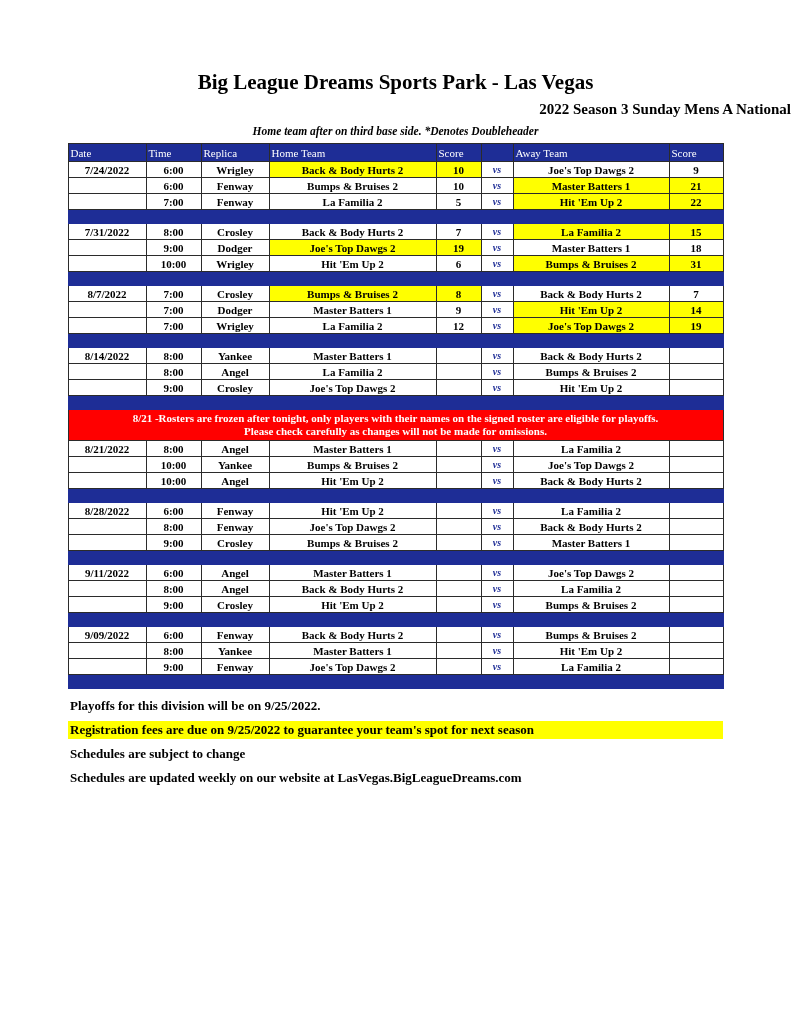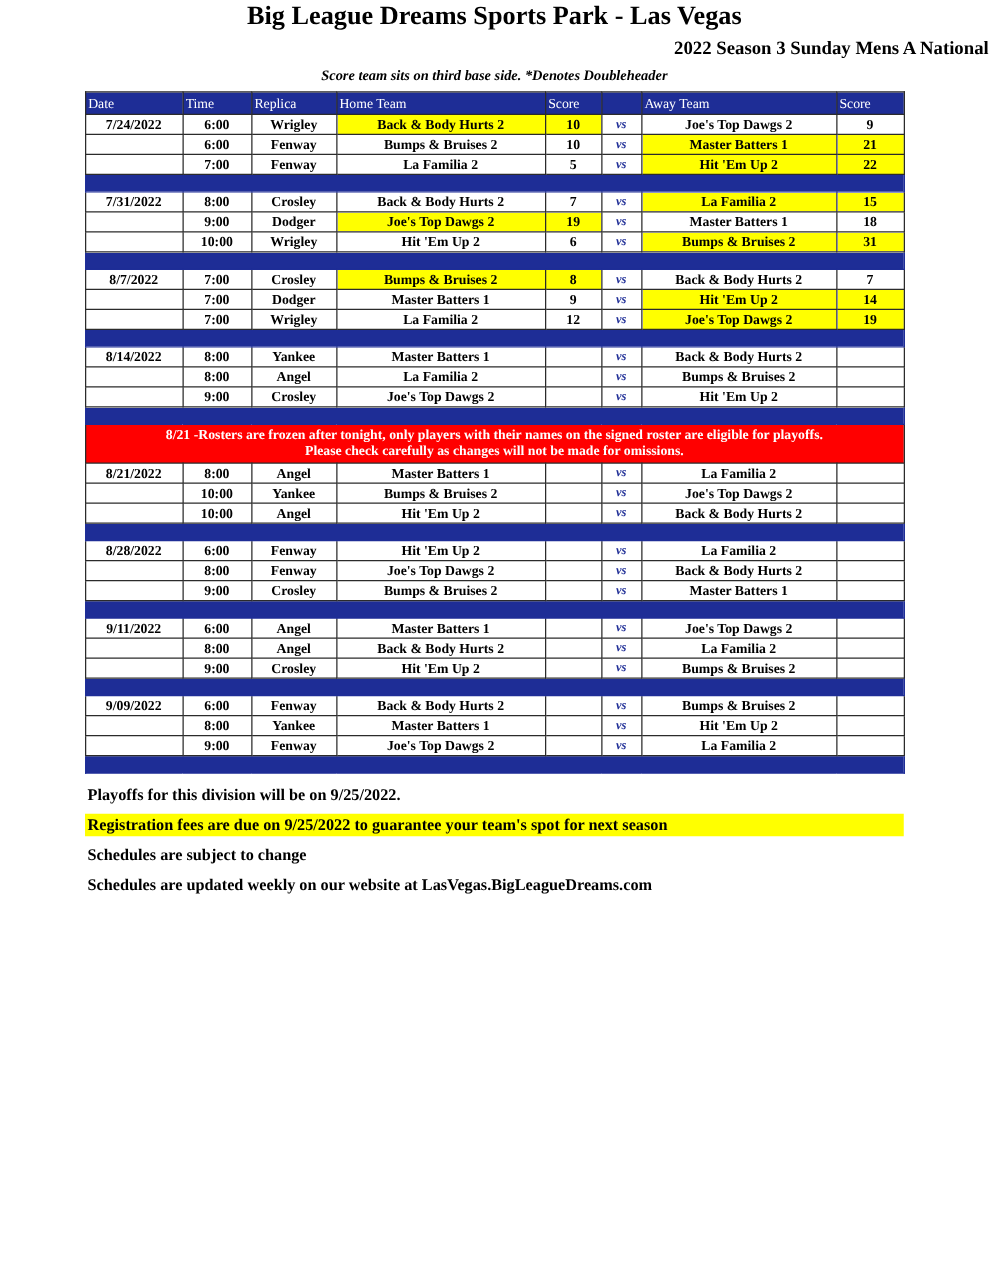--- a/index.html
+++ b/index.html
@@ -6,20 +6,21 @@
     --navy:#1e2d96;
     --red:#ff0000;
     --yellow:#ffff00;
     --grid:#2b2b2b;
   }
   html,body{margin:0;padding:0;background:#ffffff;}
   .page{
     width:791px;
     height:1024px;
     box-sizing:border-box;
+    padding-top:70px;
     font-family:"Liberation Serif", serif;
     background:#ffffff;
     overflow:hidden;
   }
   .title{
     text-align:center;
     font-size:21px;
     font-weight:bold;
     margin:0;
     color:#000;
@@ -106,21 +107,21 @@
   .footer-line.hl-line{
     background:var(--yellow);
   }
 </style>
 </head>
 <body>
 
 <div class="page">
   <h1 class="title">Big League Dreams Sports Park - Las Vegas</h1>
   <h2 class="subtitle">2022 Season 3 Sunday Mens A National</h2>
-  <div class="note">Score team sits on third base side.  *Denotes Doubleheader</div>
+  <div class="note">Home team after on third base side.  *Denotes Doubleheader</div>
 
   <table class="sched">
     <colgroup>
       <col style="width:78px">
       <col style="width:55px">
       <col style="width:68px">
       <col style="width:167px">
       <col style="width:45px">
       <col style="width:32px">
       <col style="width:156px">

